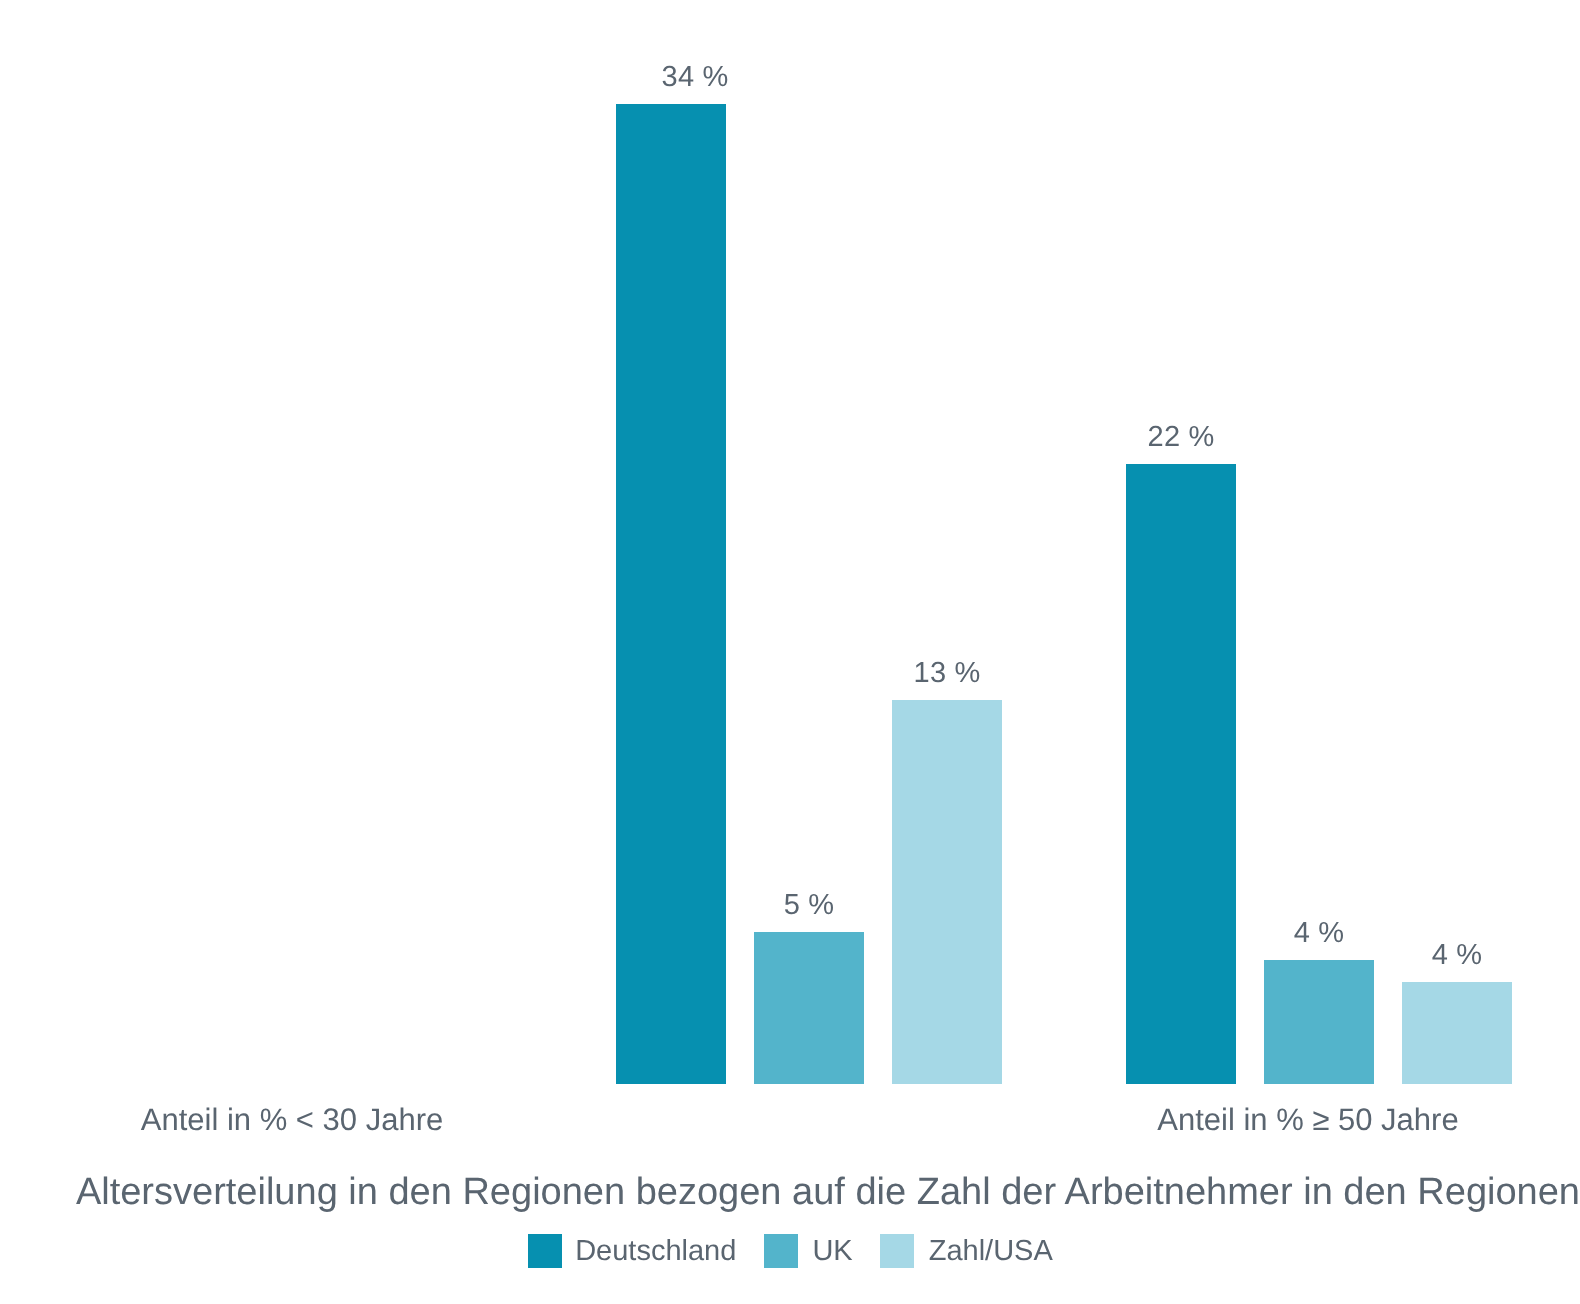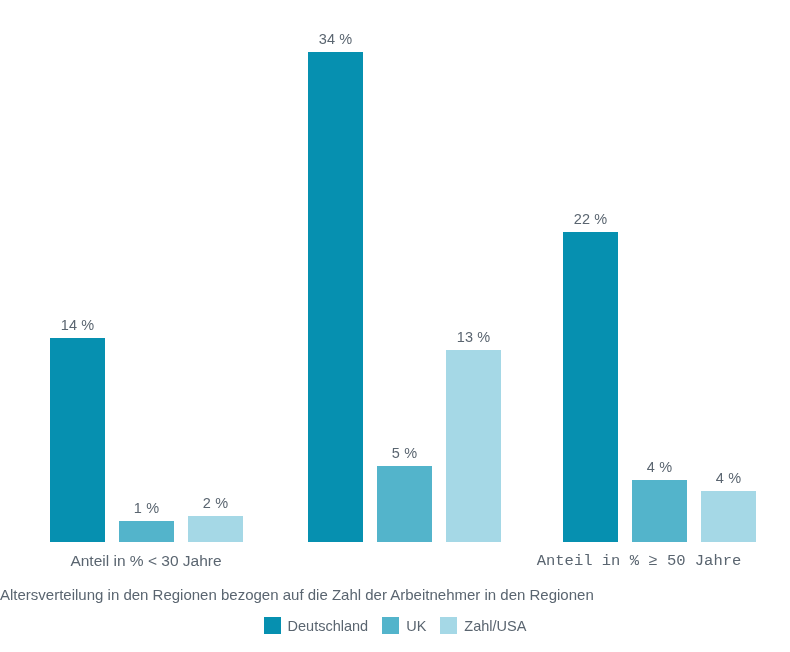--- a/index.html
+++ b/index.html
@@ -70,22 +70,22 @@
     color: #5a6570;
     white-space: nowrap;
   }
 
   
   .caption {
     position: absolute;
     left: 0;
     top: 586px;
     width: 790px;
-    text-align: left;
-    font-size: 15px;
+    text-align: right;
+    font-size: 19px;
     color: #5a6570;
     white-space: nowrap;
   }
 
   
   .legend {
     position: absolute;
     left: 0;
     top: 617px;
     width: 790px;
@@ -110,38 +110,24 @@
     white-space: nowrap;
   }
 </style>
 </head>
 <body>
 
 <div id="chart-root">
 
   <div class="plot-area">
 
-    <div class="group" style="left:36px; width:220px;">
-      <div class="bar-slot" style="left:14px;">
-        <div class="bar-label" style="bottom:209px;">14 %</div>
-        <div class="bar" style="height:204px; background:#0690b0;"></div>
-      </div>
-      <div class="bar-slot" style="left:83px;">
-        <div class="bar-label" style="bottom:26px;">1 %</div>
-        <div class="bar" style="height:21px; background:#53b4cb;"></div>
-      </div>
-      <div class="bar-slot" style="left:152px;">
-        <div class="bar-label" style="bottom:31px;">2 %</div>
-        <div class="bar" style="height:26px; background:#a5d8e6;"></div>
-      </div>
-    </div>
 
     <div class="group" style="left:294px; width:220px;">
       <div class="bar-slot" style="left:14px;">
-        <div class="bar-label" style="bottom:495px;">34 %</div>
+        <div class="bar-label" style="bottom:495px;margin-left:12px;">34 %</div>
         <div class="bar" style="height:490px; background:#0690b0;"></div>
       </div>
       <div class="bar-slot" style="left:83px;">
         <div class="bar-label" style="bottom:81px;">5 %</div>
         <div class="bar" style="height:76px; background:#53b4cb;"></div>
       </div>
       <div class="bar-slot" style="left:152px;">
         <div class="bar-label" style="bottom:197px;margin-top:38px;">13 %</div>
         <div class="bar" style="height:192px; background:#a5d8e6;"></div>
       </div>
@@ -159,21 +145,21 @@
       <div class="bar-slot" style="left:152px;">
         <div class="bar-label" style="bottom:56px;">4 %</div>
         <div class="bar" style="height:51px; background:#a5d8e6;"></div>
       </div>
     </div>
 
   </div>
 
   <div class="cat-labels">
     <div class="cat-label" style="left:36px; width:220px;">Anteil in % &lt; 30 Jahre</div>
-    <div class="cat-label" style="left:529px; width:220px;font-family:Liberation Mono, monospace;">Anteil in % ≥ 50 Jahre</div>
+    <div class="cat-label" style="left:544px; width:220px;">Anteil in % ≥ 50 Jahre</div>
   </div>
 
   <div class="caption">Altersverteilung in den Regionen bezogen auf die Zahl der Arbeitnehmer in den Regionen</div>
 
   <div class="legend">
     <div class="legend-item">
       <span class="legend-swatch" style="background:#0690b0;"></span>
       <span class="legend-text">Deutschland</span>
     </div>
     <div class="legend-item">

